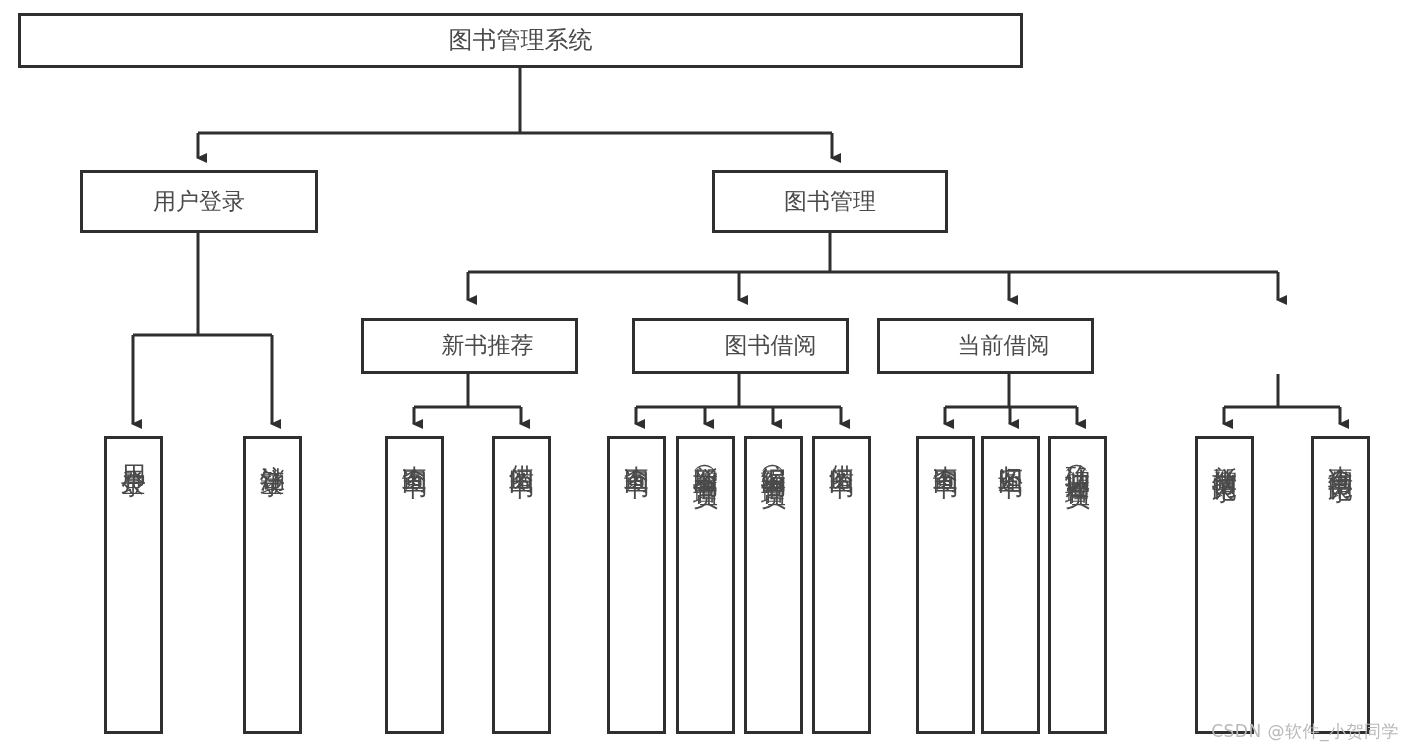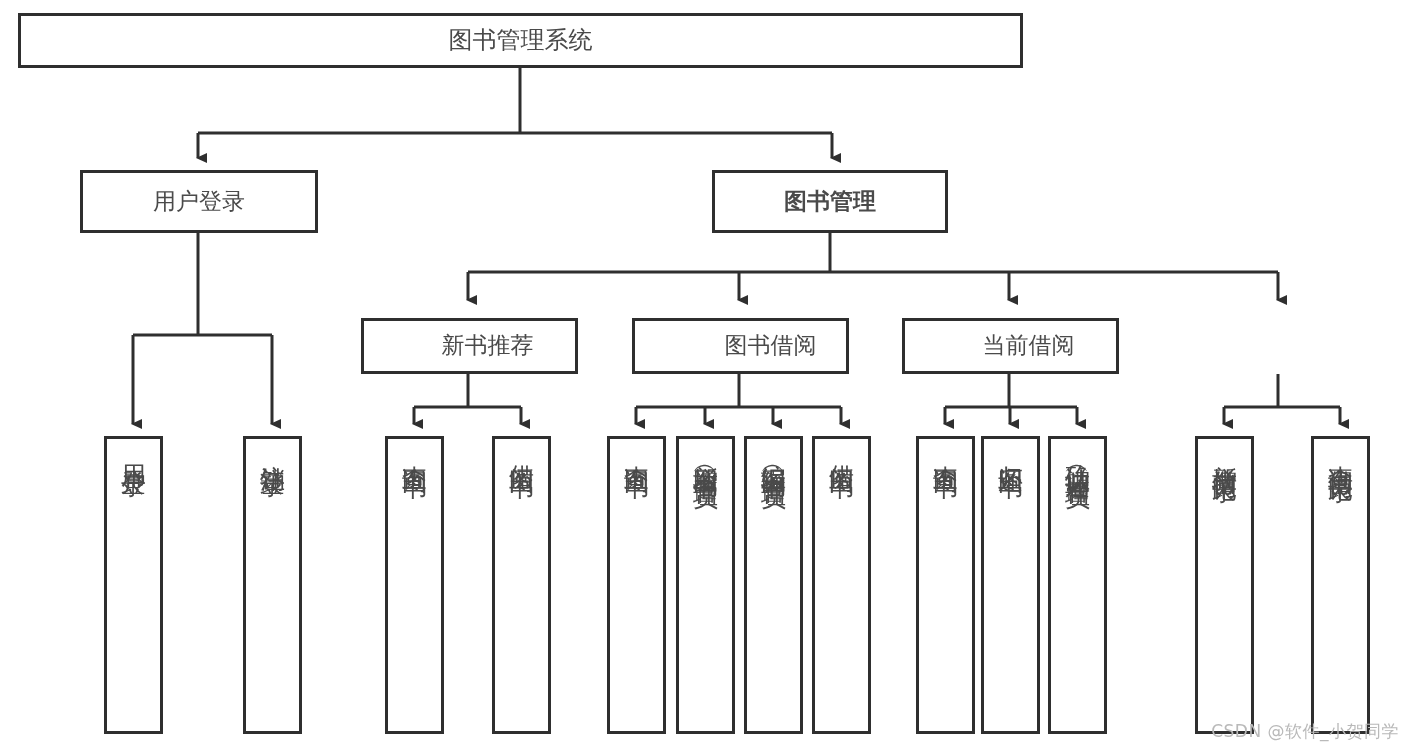--- a/index.html
+++ b/index.html
@@ -74,31 +74,31 @@
     </g>
   </svg>
 
   <div class="node lvl0" style="left:18px;top:13px;width:1005px;height:55px;">
     <span class="label">图书管理系统</span>
   </div>
 
   <div class="node lvl1" style="left:80px;top:170px;width:238px;height:63px;">
     <span class="label">用户登录</span>
   </div>
-  <div class="node lvl1" style="left:712px;top:170px;width:236px;height:63px;font-weight:bold;">
+  <div class="node lvl1" style="left:712px;top:170px;width:236px;height:63px;">
     <span class="label">图书管理</span>
   </div>
 
   <div class="node lvl2" style="left:361px;top:318px;width:217px;height:56px;">
     <span class="label">新书推荐</span>
   </div>
   <div class="node lvl2" style="left:632px;top:318px;width:217px;height:56px;padding-left:24px;">
     <span class="label">图书借阅</span>
   </div>
-  <div class="node lvl2" style="left:902px;top:318px;width:217px;height:56px;">
+  <div class="node lvl2" style="left:877px;top:318px;width:217px;height:56px;">
     <span class="label">当前借阅</span>
   </div>
 
   <div class="node leaf" style="left:104px;top:436px;width:59px;height:298px;">
     <span class="label">用户登录</span>
   </div>
   <div class="node leaf" style="left:243px;top:436px;width:59px;height:298px;">
     <span class="label">注销登录</span>
   </div>
 

